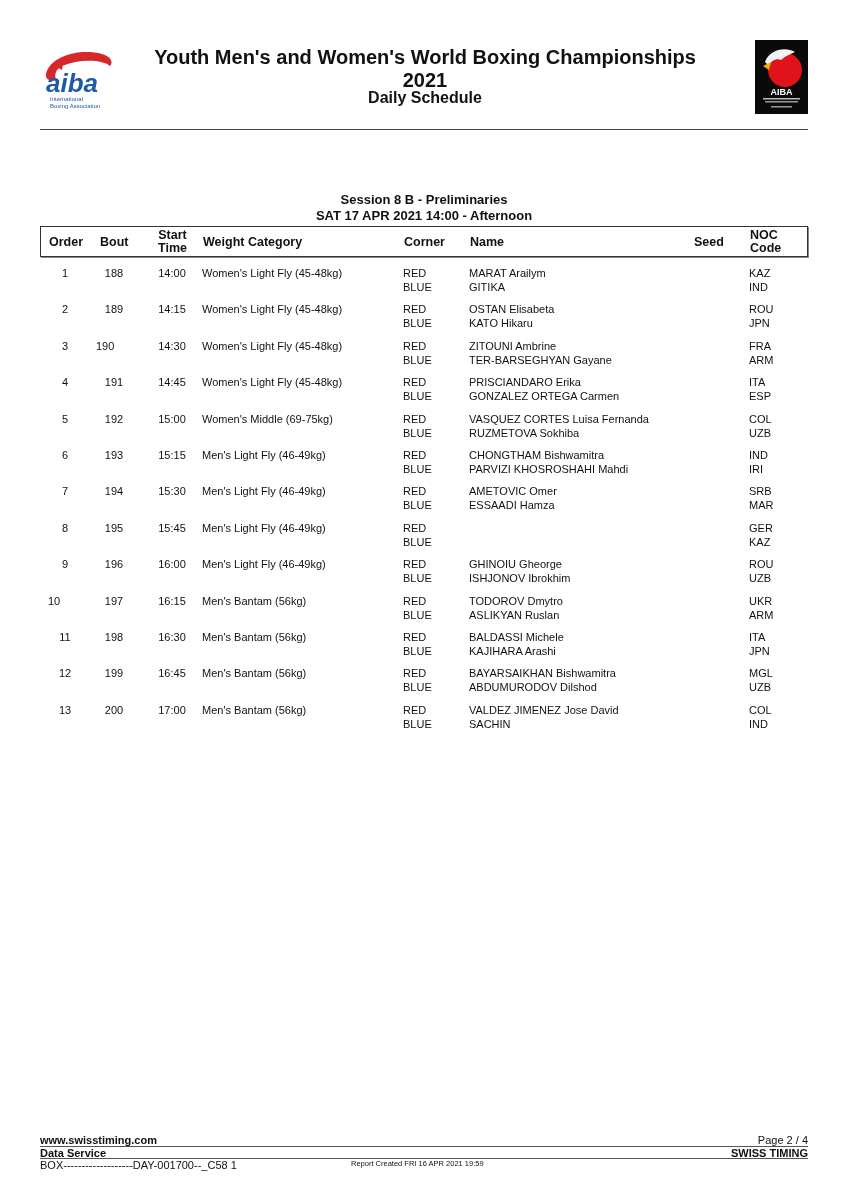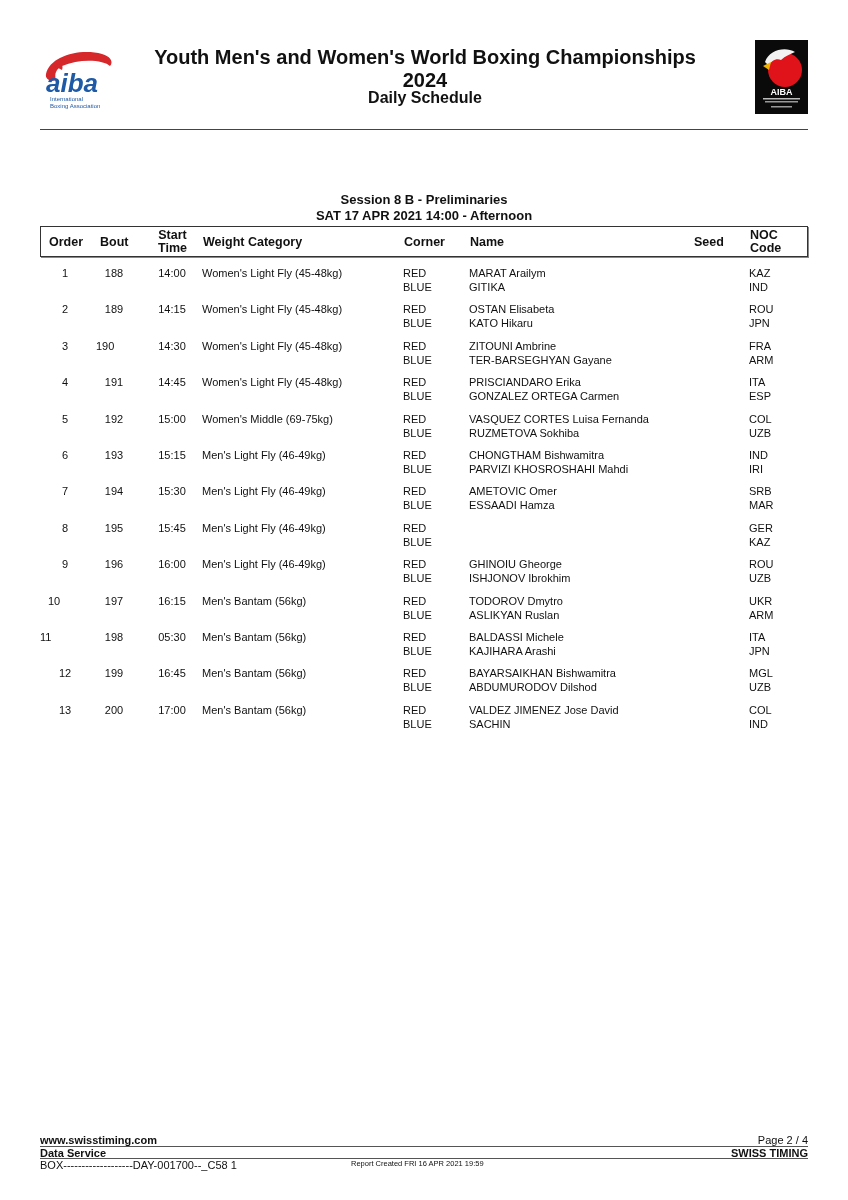--- a/index.html
+++ b/index.html
@@ -37,21 +37,21 @@
   <div class="logo-left">
     <svg width="80" height="66" viewBox="0 0 80 66">
       <path d="M6 30 C10 12, 40 4, 62 10 C70 12, 74 18, 70 22 C64 16, 40 14, 22 22 C16 25, 14 30, 16 36 C10 38, 5 35, 6 30 Z" fill="#d6272b"></path>
       <path d="M14 22 C20 18, 24 20, 22 26 C19 24, 16 24, 14 22 Z" fill="#d6272b"></path>
       <text x="6" y="48" font-family="Liberation Sans, sans-serif" font-weight="bold" font-style="italic" font-size="26" fill="#1f5aa6">aiba</text>
       <text x="10" y="57" font-family="Liberation Sans, sans-serif" font-size="6" fill="#1f5aa6">International</text>
       <text x="10" y="64" font-family="Liberation Sans, sans-serif" font-size="6" fill="#1f5aa6">Boxing Association</text>
     </svg>
   </div>
 
-  <div class="title">Youth Men's and Women's World Boxing Championships 2024</div>
+  <div class="title">Youth Men's and Women's World Boxing Championships 2021</div>
   <div class="subtitle">Daily Schedule</div>
 
   <div class="logo-right">
     <svg width="53" height="74" viewBox="0 0 53 74">
       <circle cx="30" cy="30" r="17" fill="#e0131a"></circle>
       <path d="M10 22 C14 10, 30 6, 40 12 C36 14, 30 16, 26 20 C22 18, 16 20, 14 26 Z" fill="#f2f2f2"></path>
       <path d="M8 26 L16 22 L14 30 Z" fill="#f0b400"></path>
       <text x="26.5" y="55" text-anchor="middle" font-family="Liberation Sans, sans-serif" font-weight="bold" font-size="9" fill="#ffffff">AIBA</text>
       <rect x="8" y="58" width="37" height="1.5" fill="#bbbbbb"></rect>
       <rect x="10" y="61" width="33" height="1.5" fill="#999999"></rect>
@@ -335,28 +335,28 @@
         <div class="cell" style="left: 429px; width: 220px;">
           <div>TODOROV Dmytro</div>
           <div>ASLIKYAN Ruslan</div>
         </div>
         <div class="cell" style="left: 709px; width: 50px;">
           <div>UKR</div>
           <div>ARM</div>
         </div>
       </div>
       <div class="row">
-        <div class="cell" style="left: 0px; width: 50px; ">
+        <div class="cell" style="left: 0px; width: 50px; text-align: center;">
           <div>11</div>
         </div>
         <div class="cell" style="left: 56px; width: 36px; text-align: center;">
           <div>198</div>
         </div>
         <div class="cell" style="left: 112px; width: 40px; text-align: center;">
-          <div>05:30</div>
+          <div>16:30</div>
         </div>
         <div class="cell" style="left: 162px; width: 195px;">
           <div>Men's Bantam (56kg)</div>
         </div>
         <div class="cell" style="left: 363px; width: 60px;">
           <div>RED</div>
           <div>BLUE</div>
         </div>
         <div class="cell" style="left: 429px; width: 220px;">
           <div>BALDASSI Michele</div>

